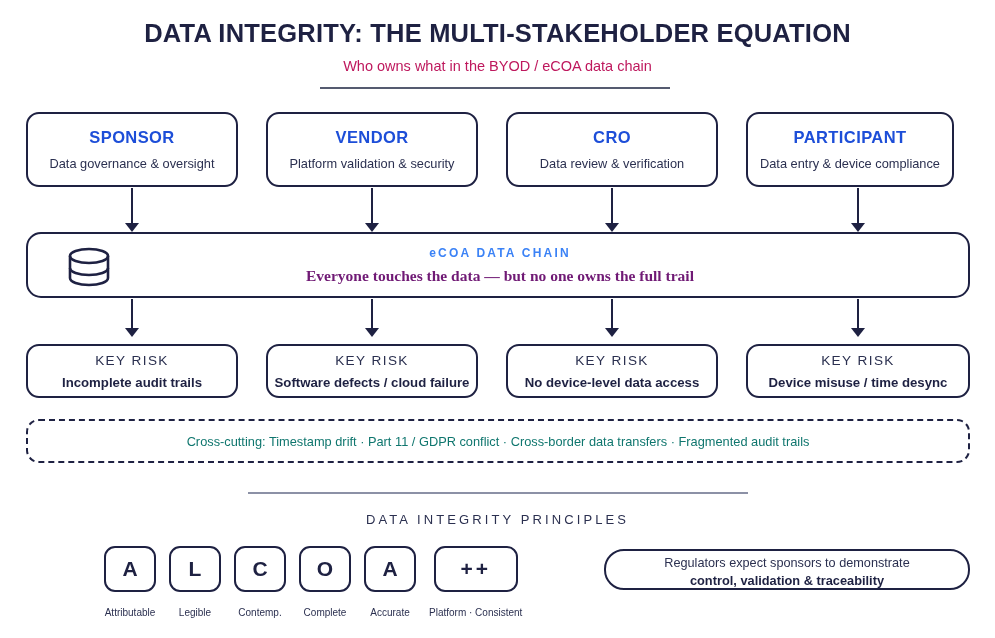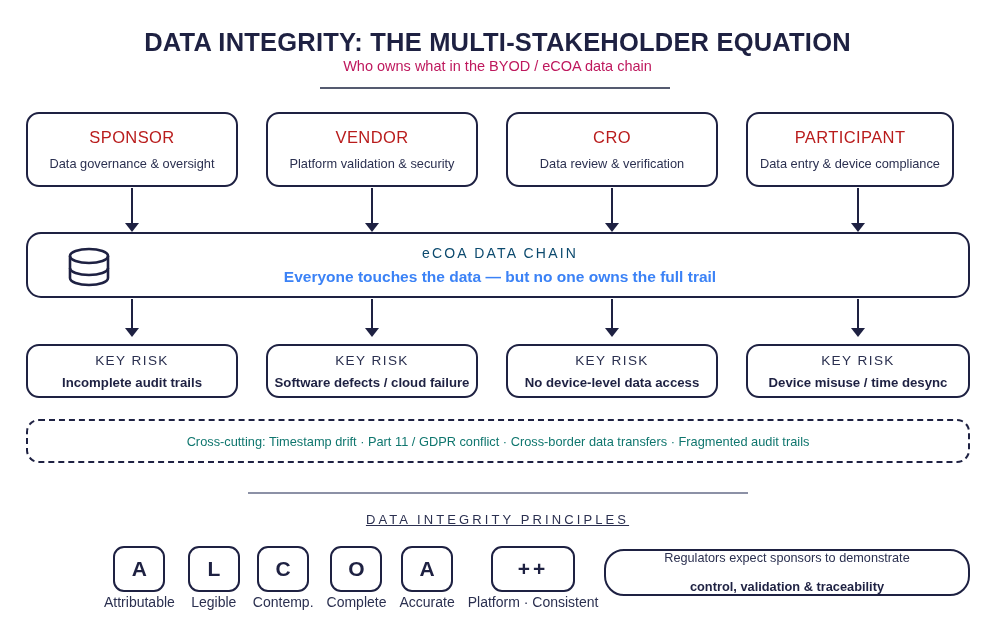--- a/index.html
+++ b/index.html
@@ -17,21 +17,21 @@
   #canvas {
     position: relative;
     width: 995px;
     height: 638px;
     background: #ffffff;
   }
 
   
   .title {
     position: absolute;
-    left: 0; top: 28px;
+    left: 0; top: 19px;
     width: 995px;
     text-align: center;
     font-size: 25.5px;
     font-weight: bold;
     letter-spacing: 0.2px;
     color: #1e2142;
     white-space: nowrap;
   }
   .subtitle {
     position: absolute;
@@ -56,24 +56,24 @@
     border-radius: 13px;
     background: #ffffff;
     display: flex;
     flex-direction: column;
     align-items: center;
     justify-content: center;
   }
 
   .stake-title {
     font-size: 16.5px;
-    font-weight: normal;
+    font-weight: bold;
     letter-spacing: 0.4px;
     line-height: 1.1;
-    color: #b91c1c;
+    color: #1d4ed8;
   }
   .stake-sub {
     margin-top: 9px;
     font-size: 12.8px;
     font-weight: normal;
     color: #2b3050;
     white-space: nowrap;
   }
 
   
@@ -112,30 +112,31 @@
   .chain-text {
     position: absolute;
     left: 0; top: 0;
     width: 944px; height: 100%;
     display: flex;
     flex-direction: column;
     align-items: center;
     justify-content: center;
   }
   .chain-label {
-    font-size: 14px;
+    font-size: 12px;
     letter-spacing: 2.2px;
-    color: #0c4a6e;
-    font-weight: normal;
+    color: #3b82f6;
+    font-weight: bold;
   }
   .chain-head {
     margin-top: 7px;
     font-size: 15.5px;
     font-weight: bold;
-    color: #3b82f6;
+    color: #701a75;
+    font-family: Liberation Serif, serif;
   }
 
   
   .risk-label {
     font-size: 13.6px;
     letter-spacing: 1.4px;
     color: #2b3050;
     font-weight: normal;
   }
   .risk-text {
@@ -169,21 +170,20 @@
     background: #8c91a6;
   }
   #principles-title {
     position: absolute;
     left: 0; top: 512px;
     width: 995px;
     text-align: center;
     font-size: 13px;
     letter-spacing: 3.1px;
     color: #2b3050;
-    text-decoration: underline;
   }
 
   #alcoa-row {
     position: absolute;
     left: 104px; top: 546px;
     display: flex;
     align-items: flex-start;
     gap: 13px;
   }
   .alcoa-item {
@@ -198,37 +198,37 @@
     background: #ffffff;
     display: flex;
     align-items: center;
     justify-content: center;
     font-size: 21px;
     font-weight: bold;
     color: #1e2142;
   }
   .alcoa-tile.wide { width: 84px; letter-spacing: 3px; }
   .alcoa-cap {
-    margin-top: 2px;
-    font-size: 14px;
+    margin-top: 15px;
+    font-size: 10px;
     color: #2b3050;
     white-space: nowrap;
   }
 
   #regulators {
     position: absolute;
     left: 604px; top: 549px;
-    width: 366px; height: 47px;
+    width: 366px; height: 41px;
     border: 2.6px solid #1e2142;
     border-radius: 20px;
     background: #ffffff;
     display: flex;
     flex-direction: column;
     align-items: center;
-    justify-content: space-between;
+    justify-content: flex-end;
   }
   .reg-line1 { font-size: 12.7px; color: #2b3050; }
   .reg-line2 { font-size: 12.8px; font-weight: bold; color: #1e2142; margin-top: 3px; }
 </style>
 </head>
 <body>
 
 <div id="canvas">
 
   <div class="title">DATA INTEGRITY: THE MULTI-STAKEHOLDER EQUATION</div>

